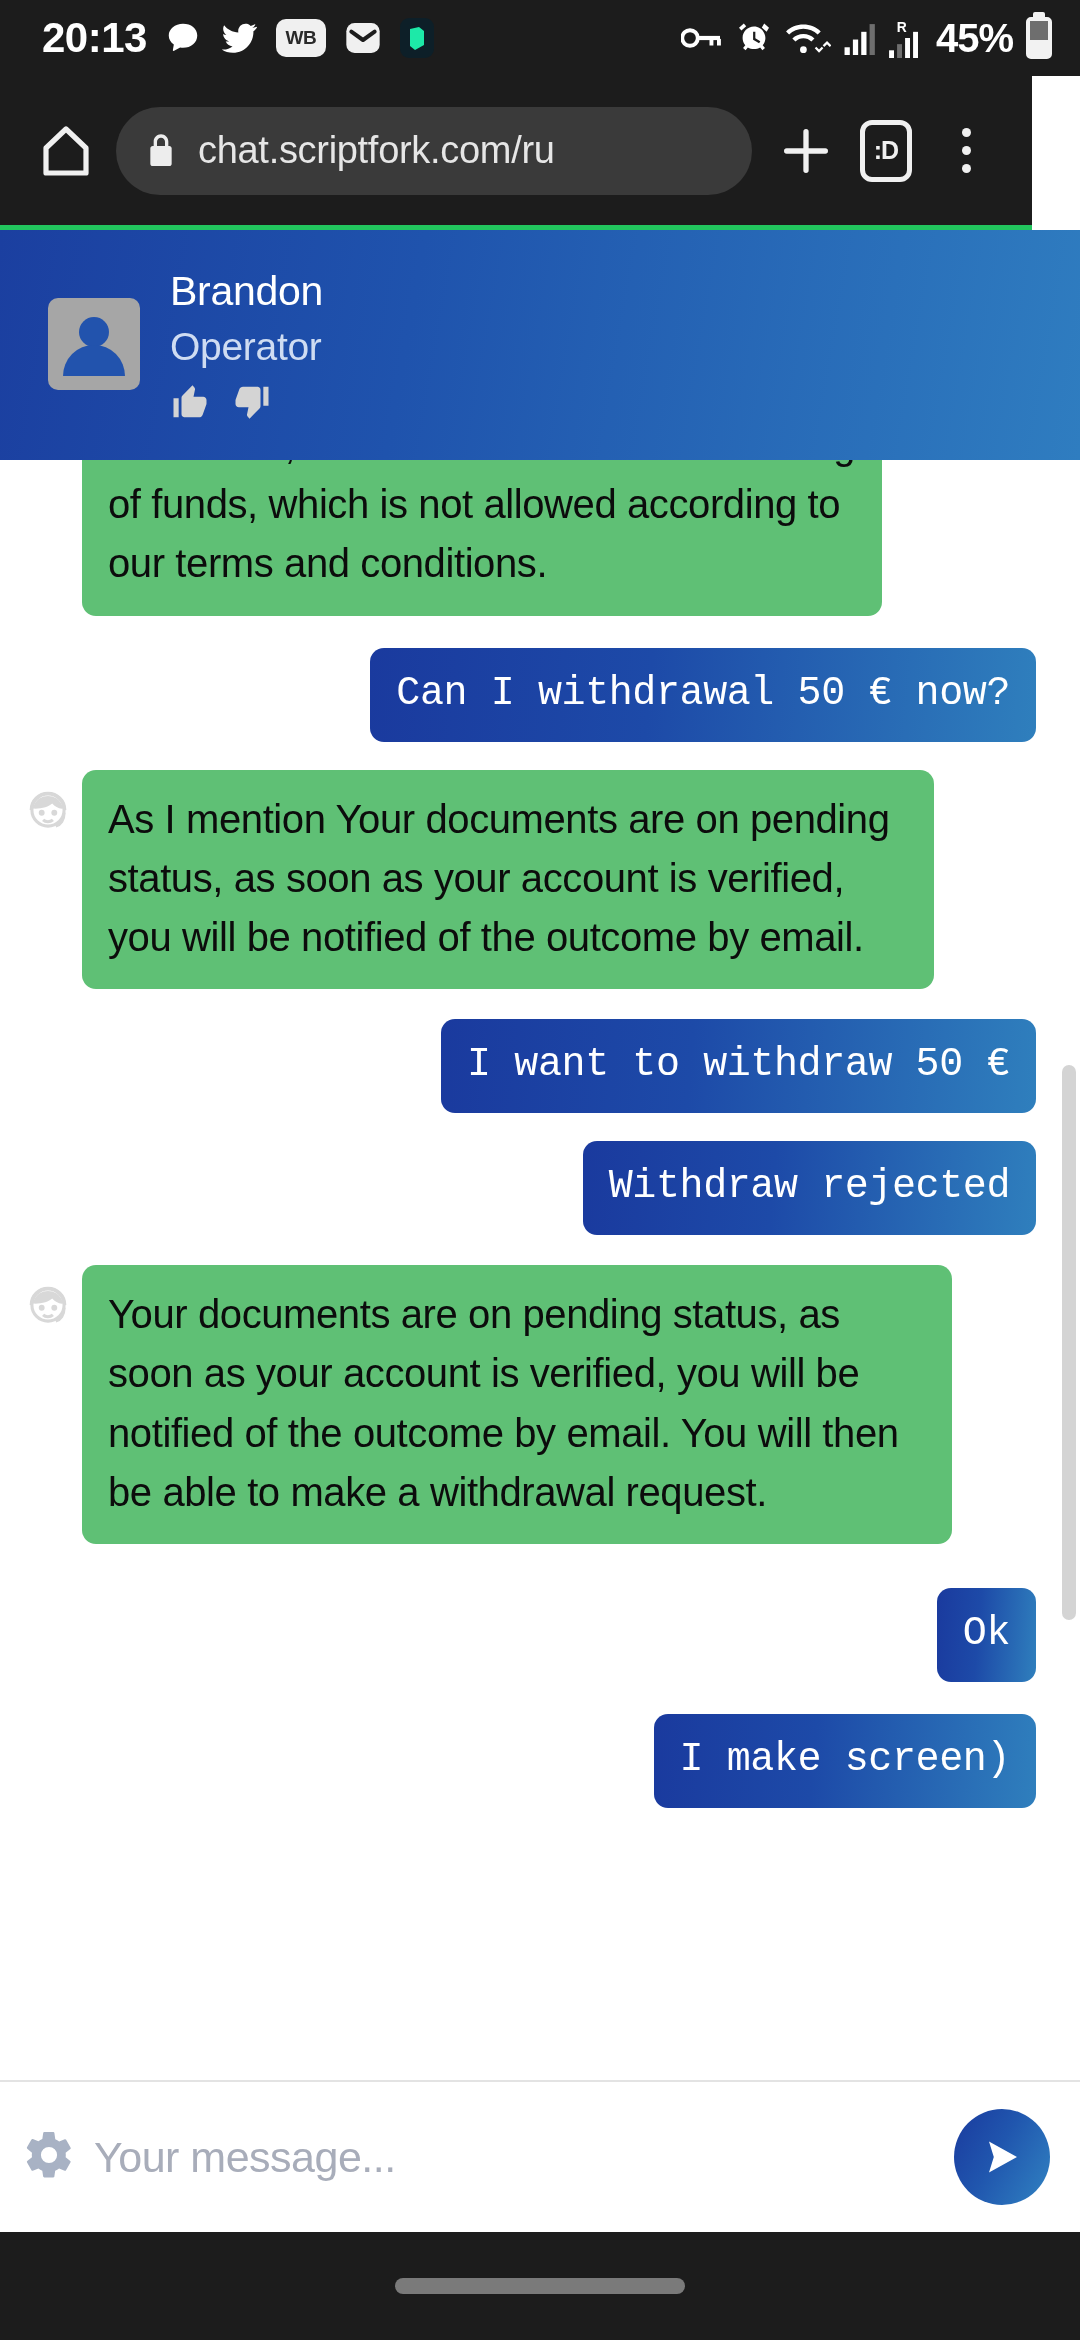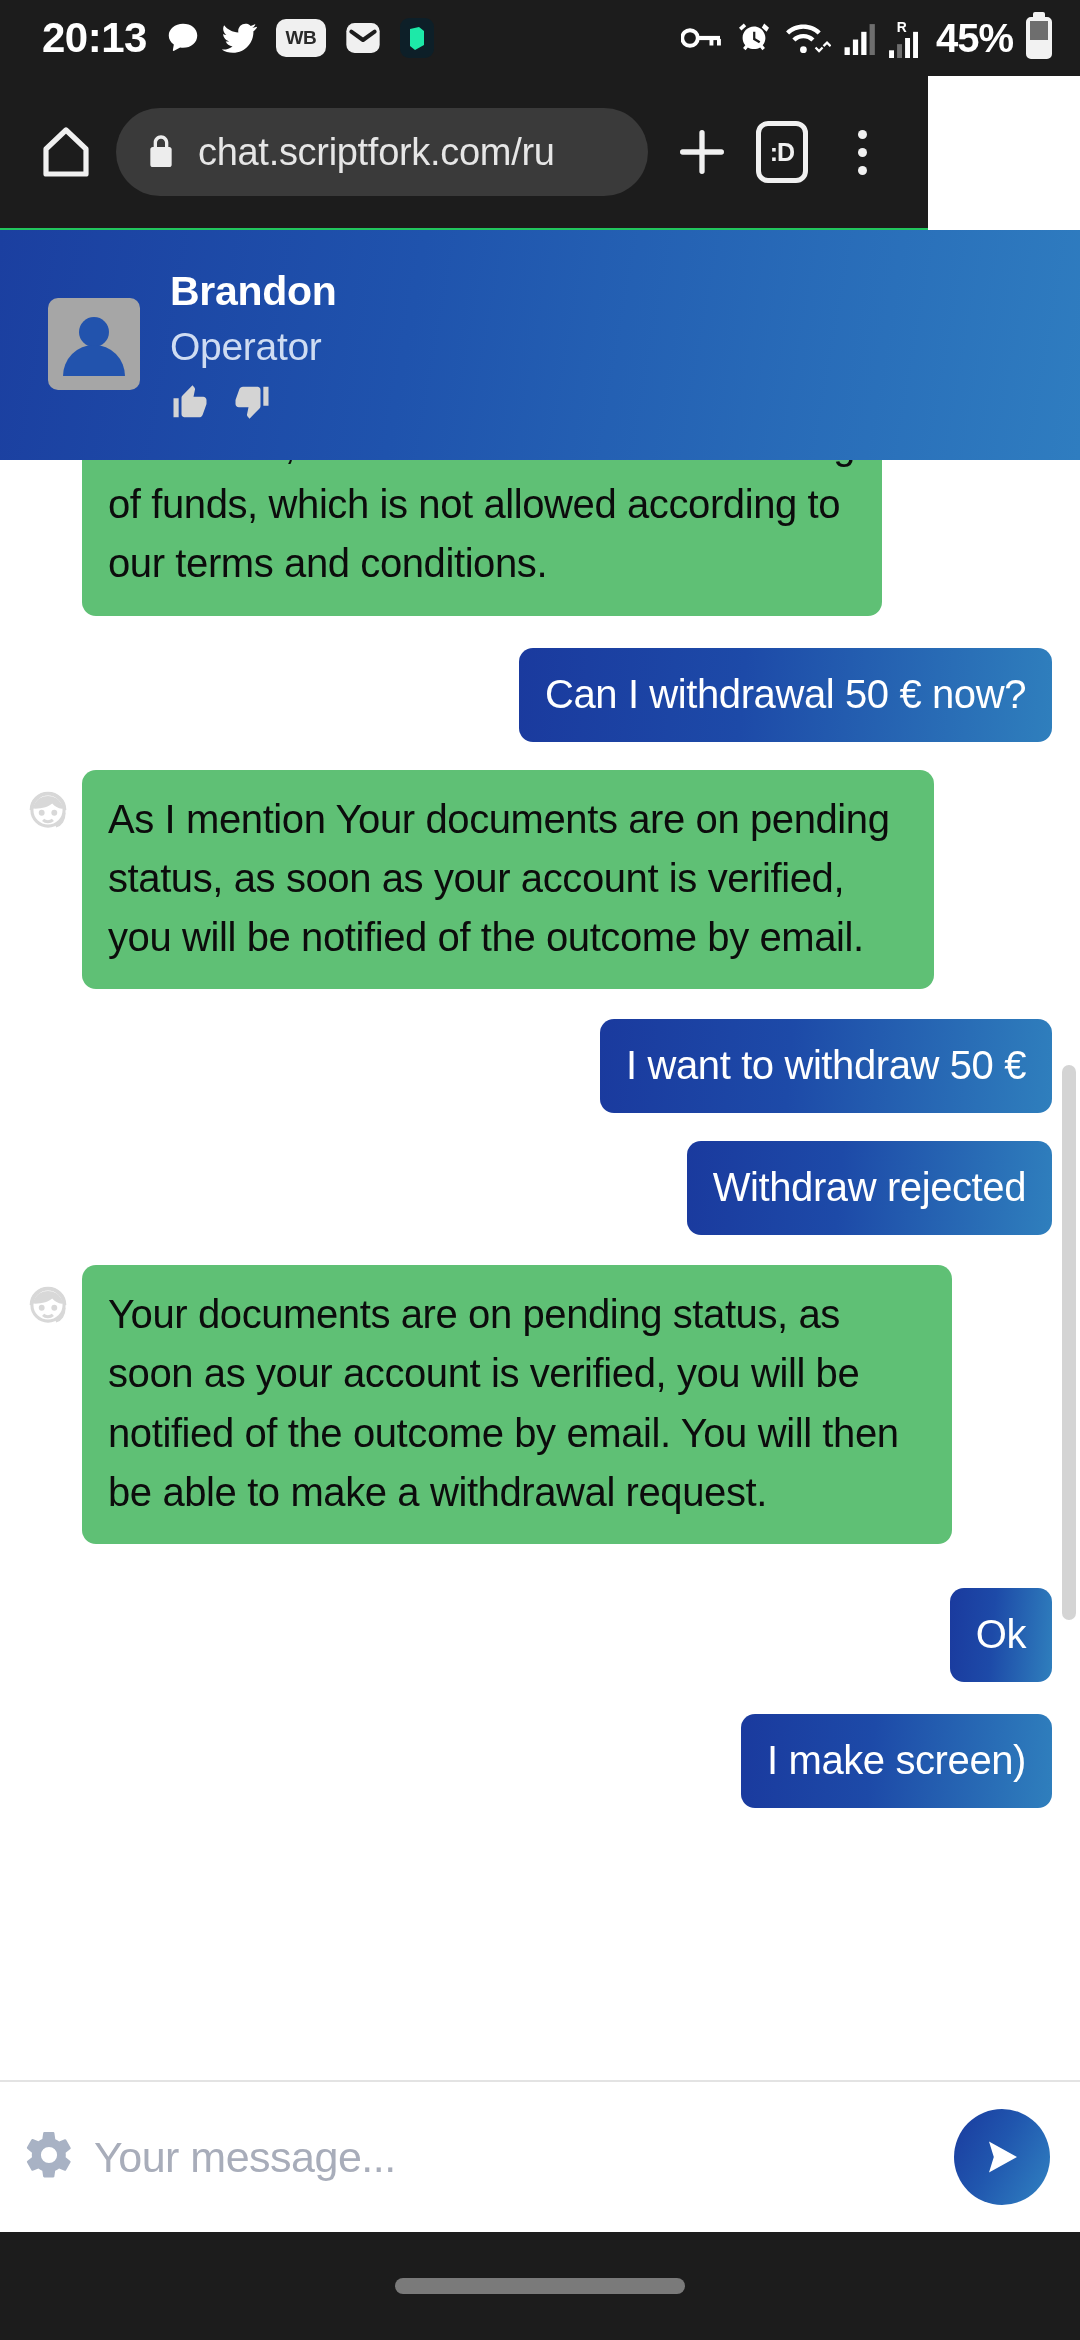--- a/index.html
+++ b/index.html
@@ -37,23 +37,23 @@
   }
   .batt::before{
     content:""; position:absolute; top:-9px; left:50%; transform:translateX(-50%);
     width:12px;height:6px;background:#f2f2f2;border-radius:2px 2px 0 0;
   }
   .batt-fill{ width:100%; height:45%; background:#f2f2f2; }
   .batt-top{ width:100%; height:55%; background:#6e6e6e; }
 
   
   .browserbar{
-    position:absolute; top:76px; left:0; width:928px; height:154px;
+    position:absolute; top:76px; left:0; width:1032px; height:154px;
     background:#1c1c1c; display:flex; align-items:center; padding:0 26px;
-    border-bottom:2px solid #22c55e;
+    border-bottom:5px solid #22c55e;
   }
   .bb-btn{ width:80px;height:80px;display:flex;align-items:center;justify-content:center;flex:0 0 auto; }
   .urlpill{
     flex:1 1 auto; height:88px; margin:0 14px 0 10px;
     background:#3a3a3a; border-radius:44px;
     display:flex; align-items:center; padding:0 30px; overflow:hidden;
   }
   .urltext{
     color:#e6e6e6; font-size:38px; margin-left:22px; white-space:nowrap;
     overflow:hidden; letter-spacing:-0.3px;
@@ -78,32 +78,32 @@
   }
   .avatar-box .head{
     position:absolute; top:19px; left:50%; transform:translateX(-50%);
     width:30px;height:30px;border-radius:50%;background:#2253ad;
   }
   .avatar-box .body{
     position:absolute; bottom:14px; left:50%; transform:translateX(-50%);
     width:62px;height:31px;border-radius:31px 31px 0 0;background:#2253ad;
   }
   .hdr-txt{ margin-left:30px; display:flex; flex-direction:column; }
-  .hdr-name{ color:#ffffff; font-size:41px; font-weight:700; line-height:1.15; letter-spacing:-0.3px; }
+  .hdr-name{ color:#ffffff; font-size:41px; font-weight:400; line-height:1.15; letter-spacing:-0.3px; }
   .hdr-role{ color:#cfdcf2; font-size:39px; line-height:1.35; margin-top:6px; letter-spacing:-0.3px; }
   .thumbs{ display:flex; gap:18px; margin-top:8px; }
 
   
   .chat-body{
     position:absolute; top:460px; left:0; width:1080px; height:1700px;
     background:#ffffff; overflow:hidden;
   }
   .msg-row{ display:flex; align-items:flex-start; padding:0 18px; }
   .msg-row.op{ justify-content:flex-start; }
-  .msg-row.me{ justify-content:flex-end; padding-right:28px; }
+  .msg-row.me{ justify-content:flex-end; padding-right:44px;font-family:Liberation Mono, monospace; }
   .op-av{ width:56px;height:56px;flex:0 0 auto;margin:12px 6px 0 2px; }
 
   .bubble{ border-radius:14px; max-width:870px; }
   .bub-op{
     background:#5fc075; color:#0c0c0c; padding:20px 26px 22px 26px;
     font-size:40px; line-height:1.48; letter-spacing:-0.4px;
   }
   .bub-me{
     background:linear-gradient(95deg,#1a3a9e 0%,#1d4aa8 42%,#2f7fbd 100%);
     color:#ffffff; padding:18px 26px 20px 26px;

